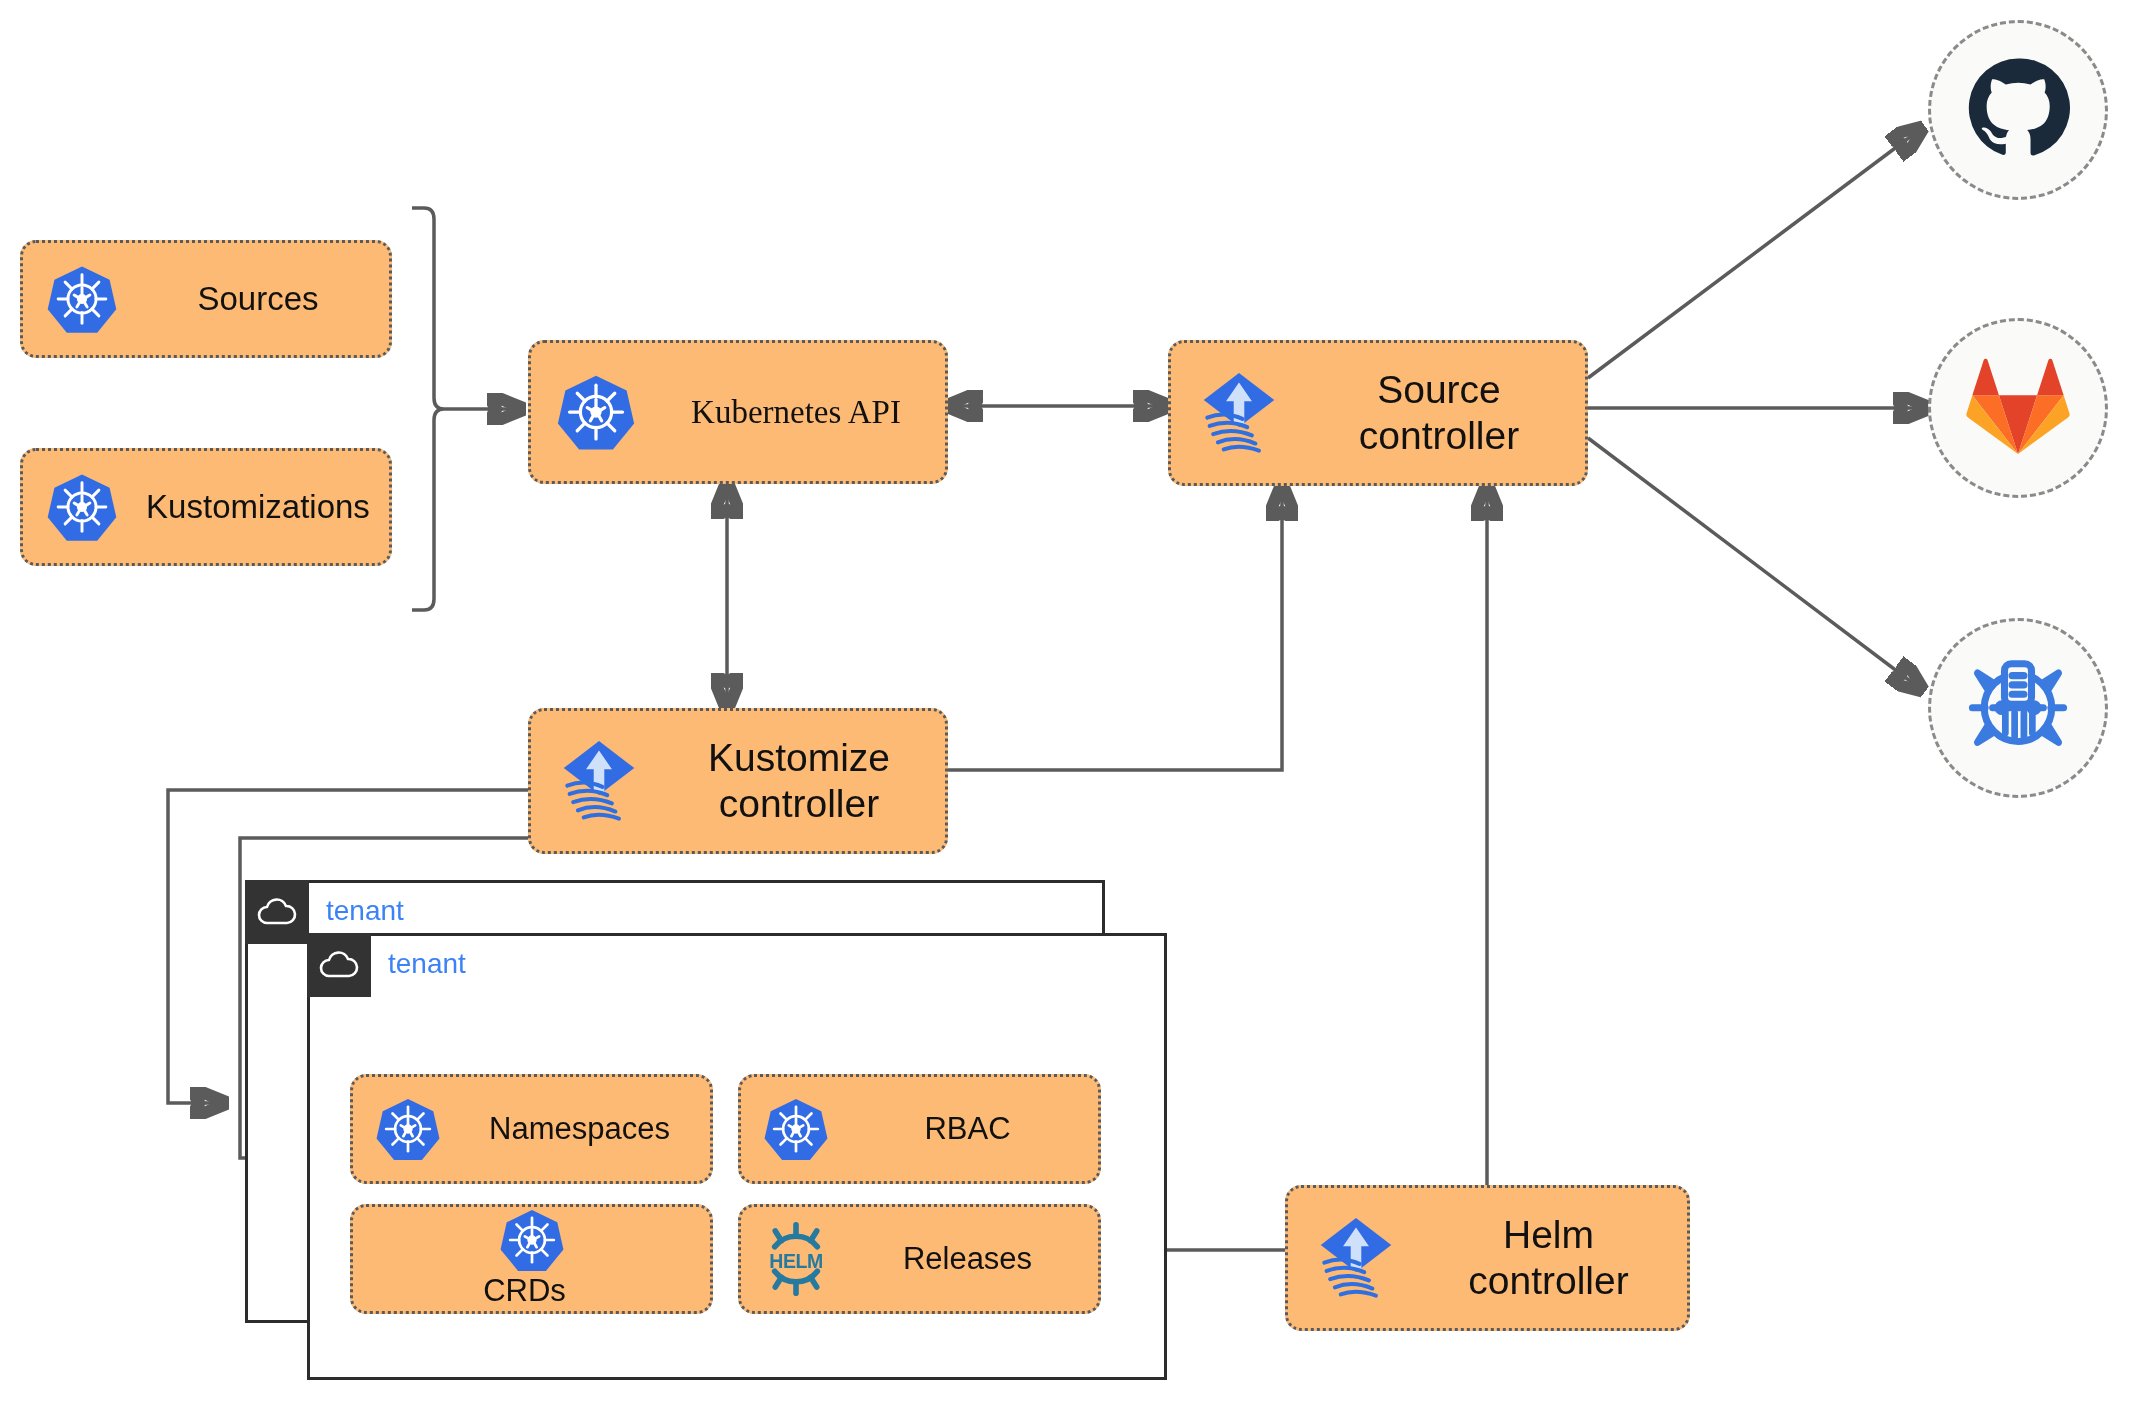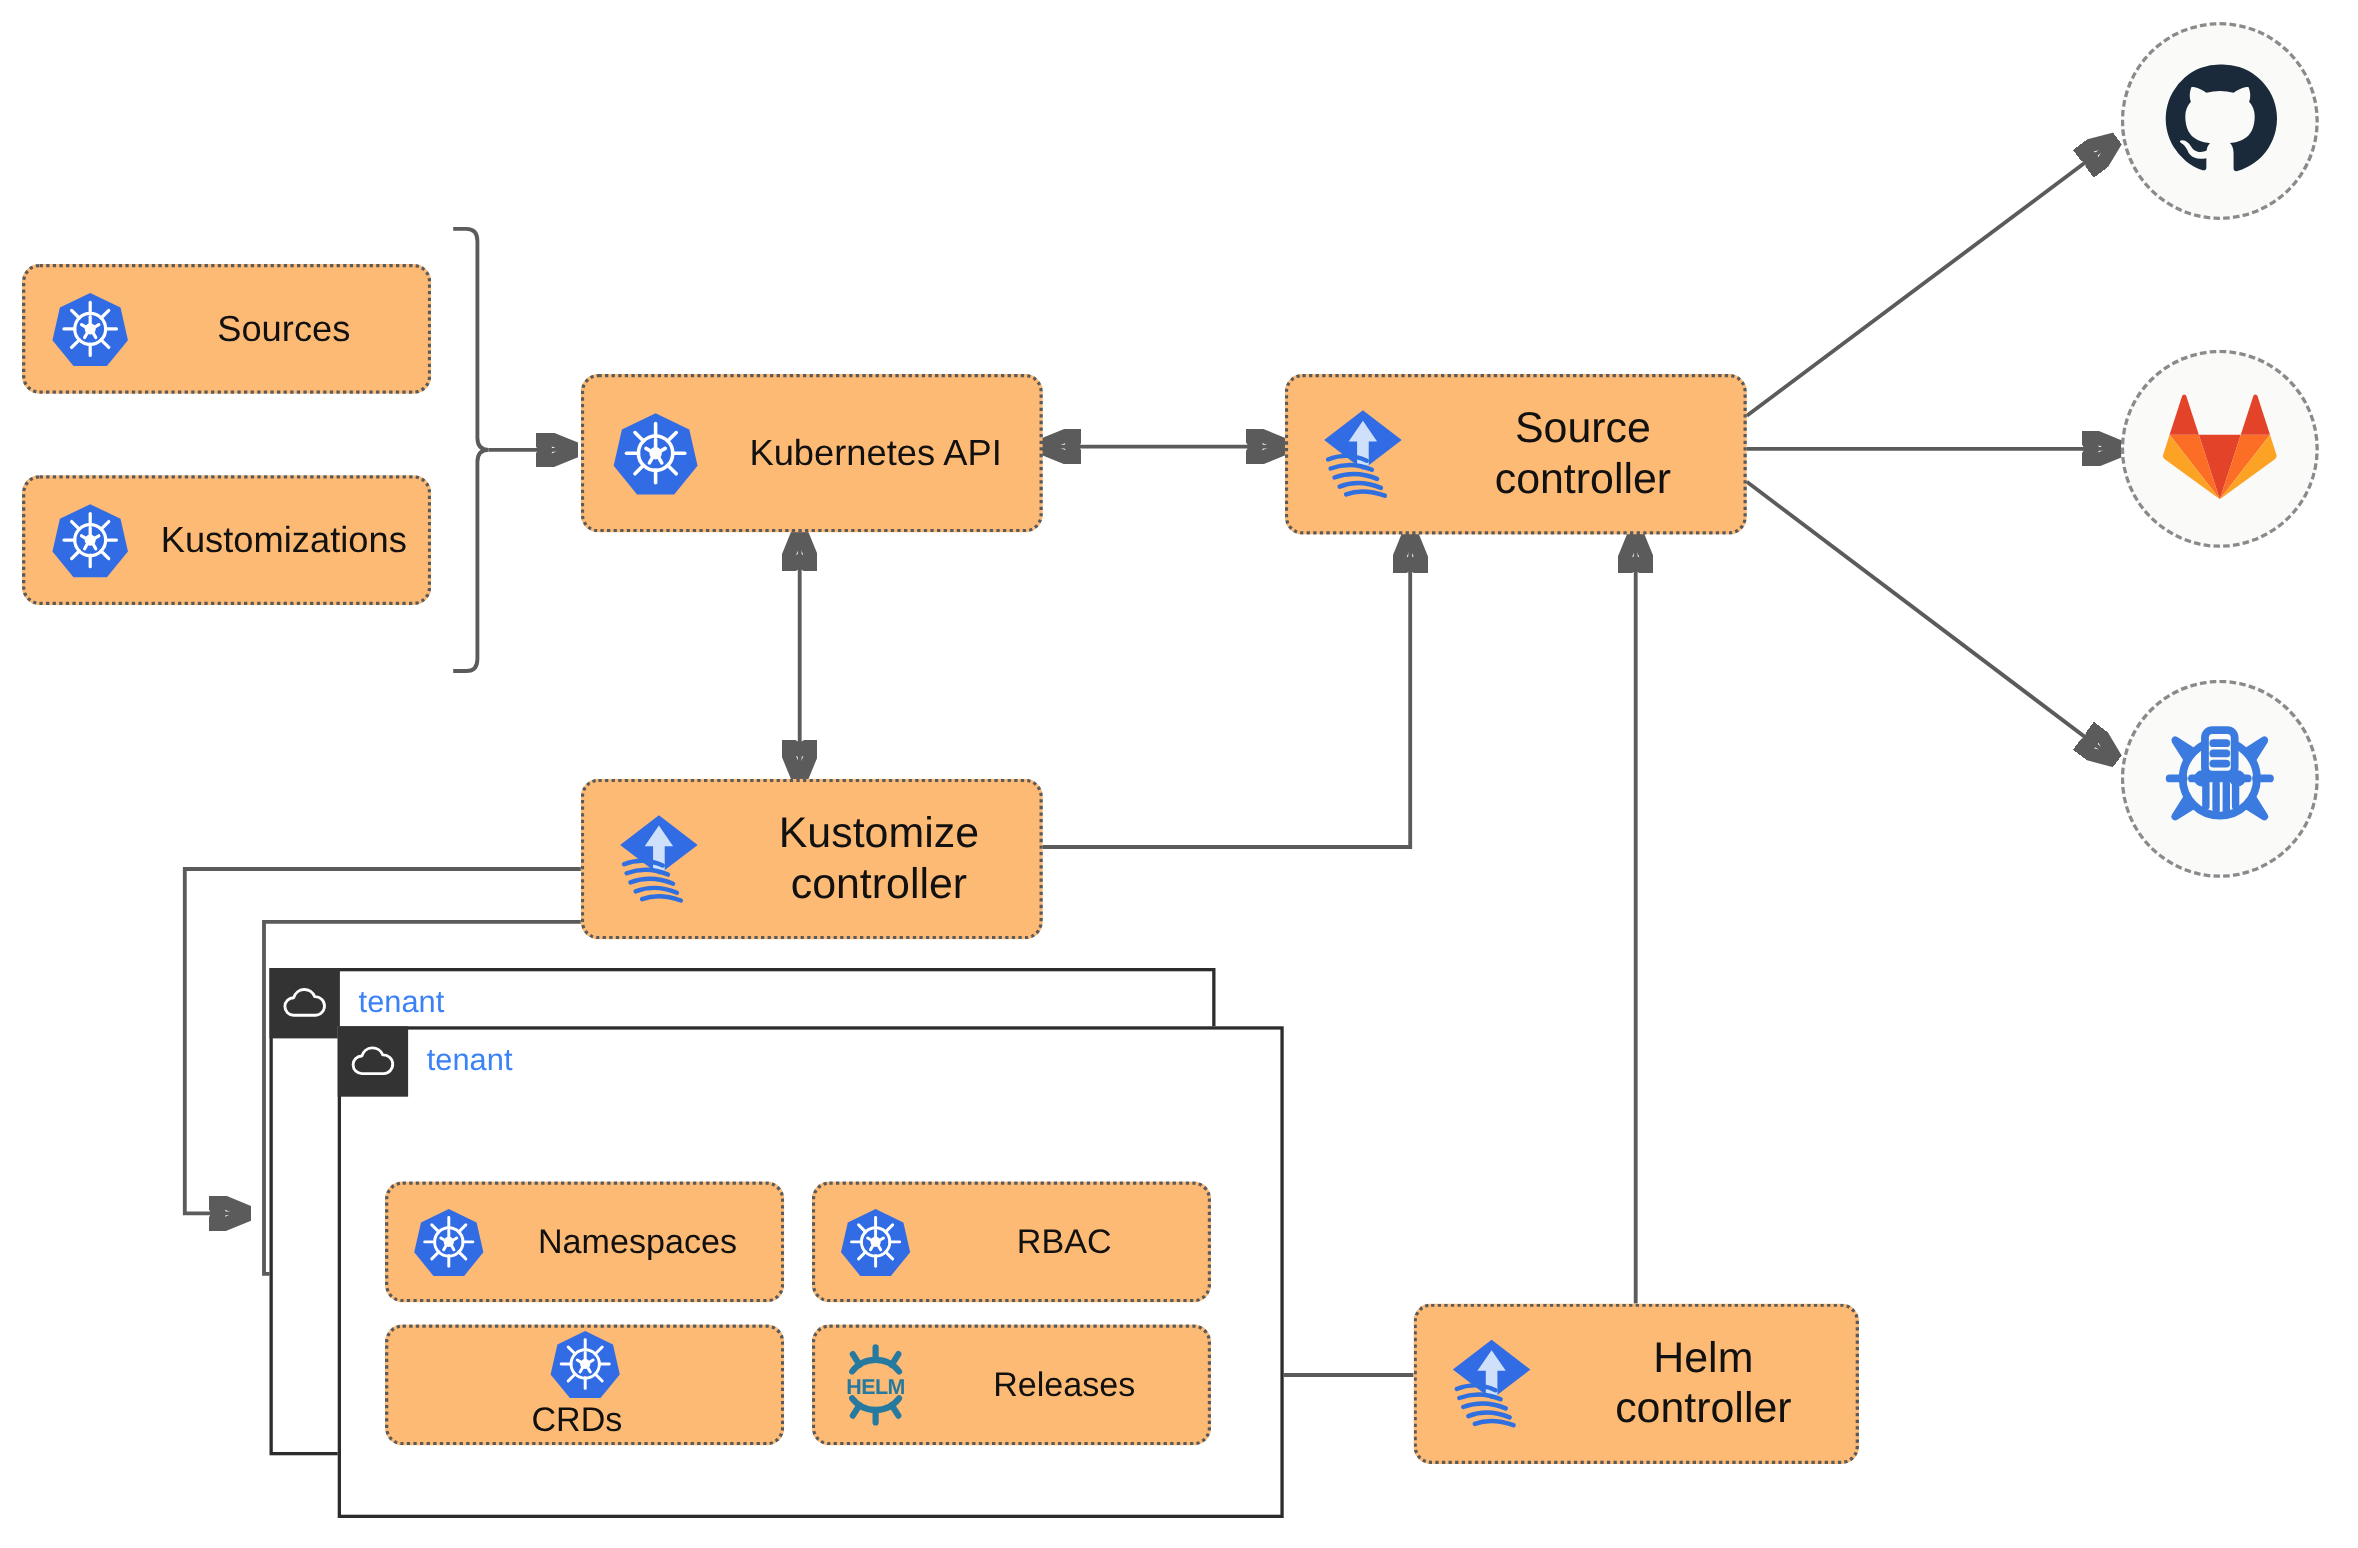--- a/index.html
+++ b/index.html
@@ -110,21 +110,21 @@
           <line x1="25" y1="28.5" x2="29.2" y2="31"></line>
           <line x1="39" y1="28.5" x2="34.8" y2="31"></line>
           <line x1="27.5" y1="39" x2="30" y2="34.6"></line>
           <line x1="36.5" y1="39" x2="34" y2="34.6"></line>
         </g>
       </svg>
     </span>
     <span class="lbl">Sources</span>
   </div>
 
-  <div class="node" style="left:20px;top:432px;width:372px;height:118px;justify-content:center;">
+  <div class="node" style="left:20px;top:448px;width:372px;height:118px;justify-content:center;">
     <span class="ico" style="width:118px;">
       <svg width="72" height="72" viewBox="0 0 64 64">
         <path d="M32 3 L56.5 14.8 L62.5 41.2 L45.5 62 L18.5 62 L1.5 41.2 L7.5 14.8 Z" fill="#326CE5"></path>
         <g fill="none" stroke="#fff" stroke-width="2.6" stroke-linecap="round">
           <circle cx="32" cy="32" r="12.5"></circle>
             <circle cx="32" cy="32" r="3.2" fill="#fff"></circle>
           <line x1="32" y1="10.5" x2="32" y2="19.8"></line>
             <line x1="32" y1="44.2" x2="32" y2="53.5"></line>
           <line x1="10.8" y1="32" x2="19.5" y2="32"></line>
             <line x1="44.5" y1="32" x2="53.2" y2="32"></line>
@@ -136,21 +136,21 @@
             <line x1="25" y1="28.5" x2="29.2" y2="31"></line>
           <line x1="39" y1="28.5" x2="34.8" y2="31"></line>
             <line x1="27.5" y1="39" x2="30" y2="34.6"></line>
           <line x1="36.5" y1="39" x2="34" y2="34.6"></line>
         </g>
       </svg>
     </span>
     <span class="lbl">Kustomizations</span>
   </div>
 
-  <div class="node" style="left:528px;top:340px;width:420px;height:144px;">
+  <div class="node" style="left:528px;top:340px;width:420px;height:144px;font-family:Liberation Serif, serif;">
     <span class="ico" style="width:130px;">
       <svg width="80" height="80" viewBox="0 0 64 64">
         <path d="M32 3 L56.5 14.8 L62.5 41.2 L45.5 62 L18.5 62 L1.5 41.2 L7.5 14.8 Z" fill="#326CE5"></path>
         <g fill="none" stroke="#fff" stroke-width="2.6" stroke-linecap="round">
           <circle cx="32" cy="32" r="12.5"></circle>
             <circle cx="32" cy="32" r="3.2" fill="#fff"></circle>
           <line x1="32" y1="10.5" x2="32" y2="19.8"></line>
             <line x1="32" y1="44.2" x2="32" y2="53.5"></line>
           <line x1="10.8" y1="32" x2="19.5" y2="32"></line>
             <line x1="44.5" y1="32" x2="53.2" y2="32"></line>

